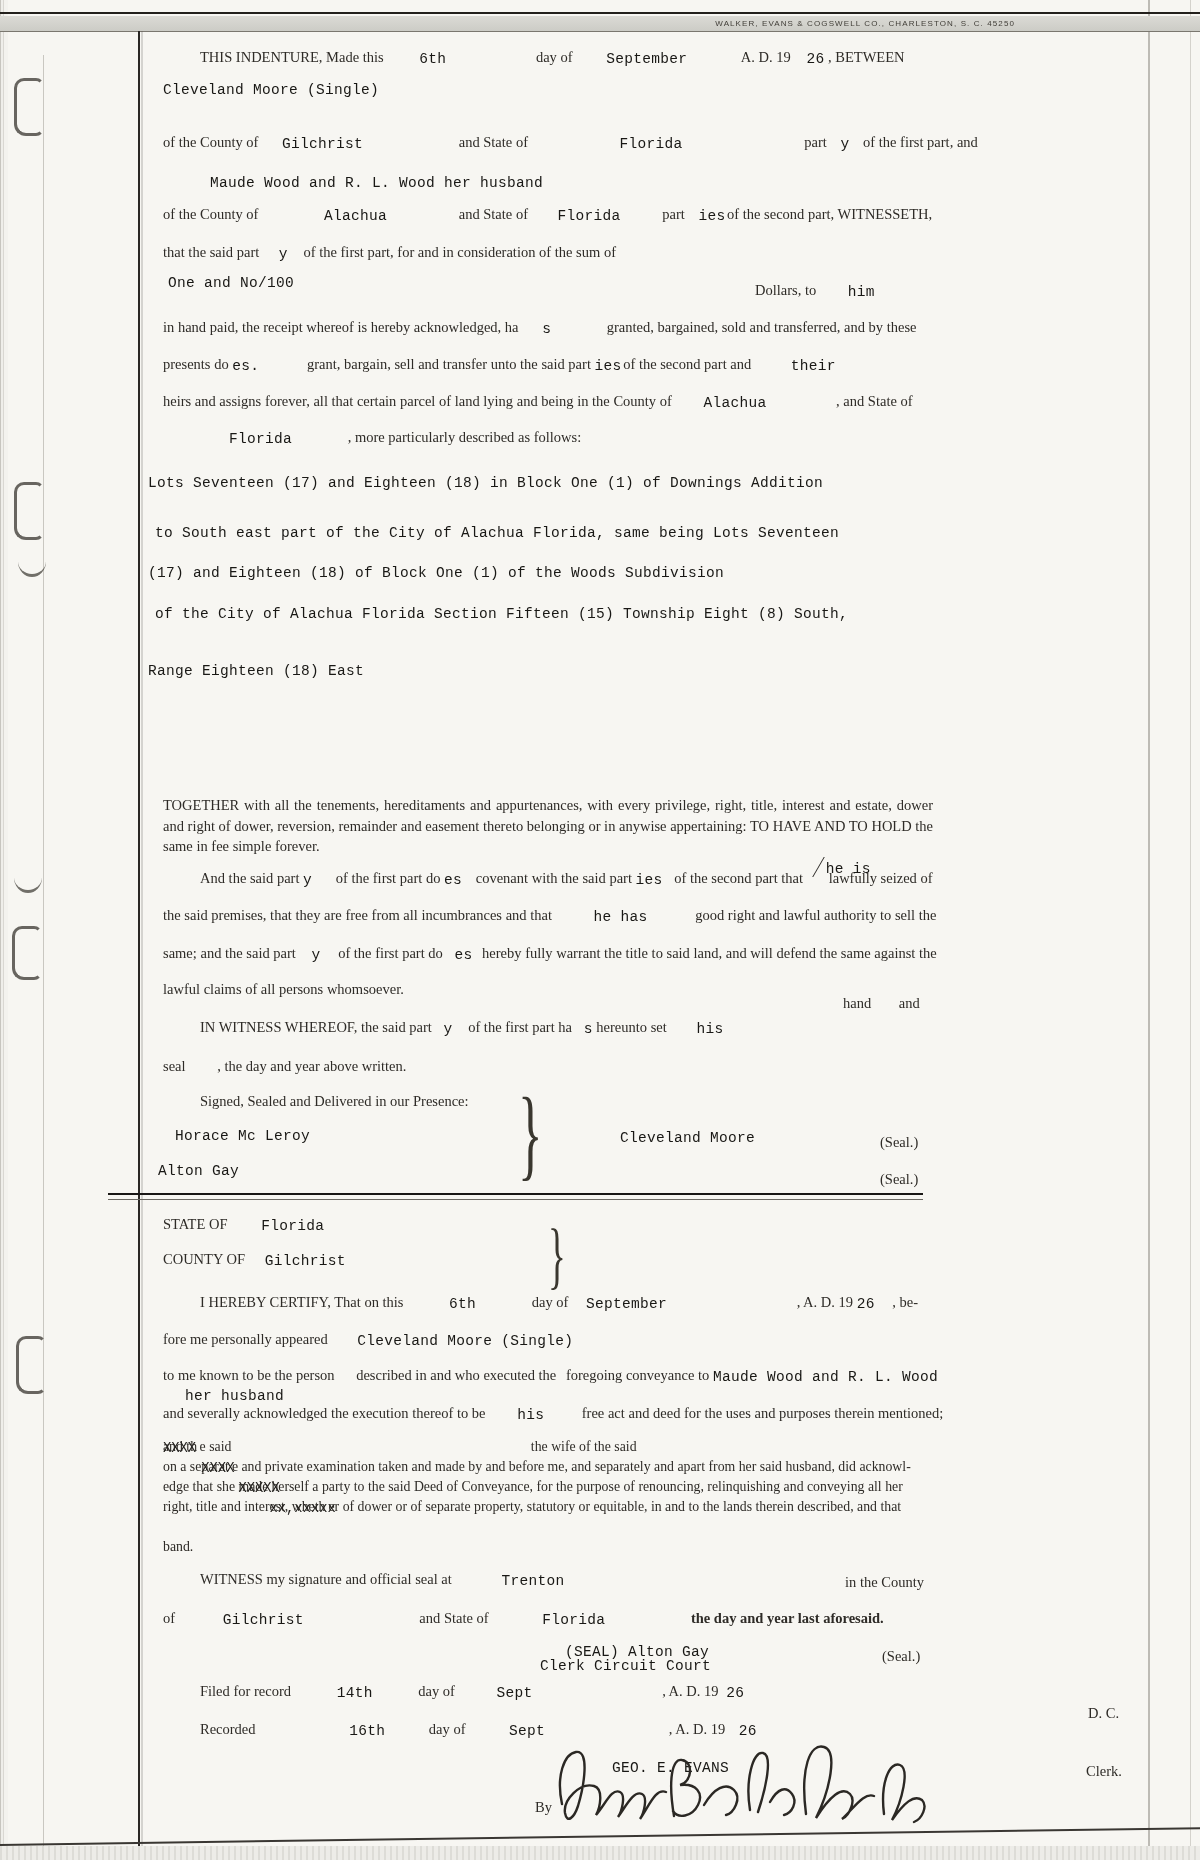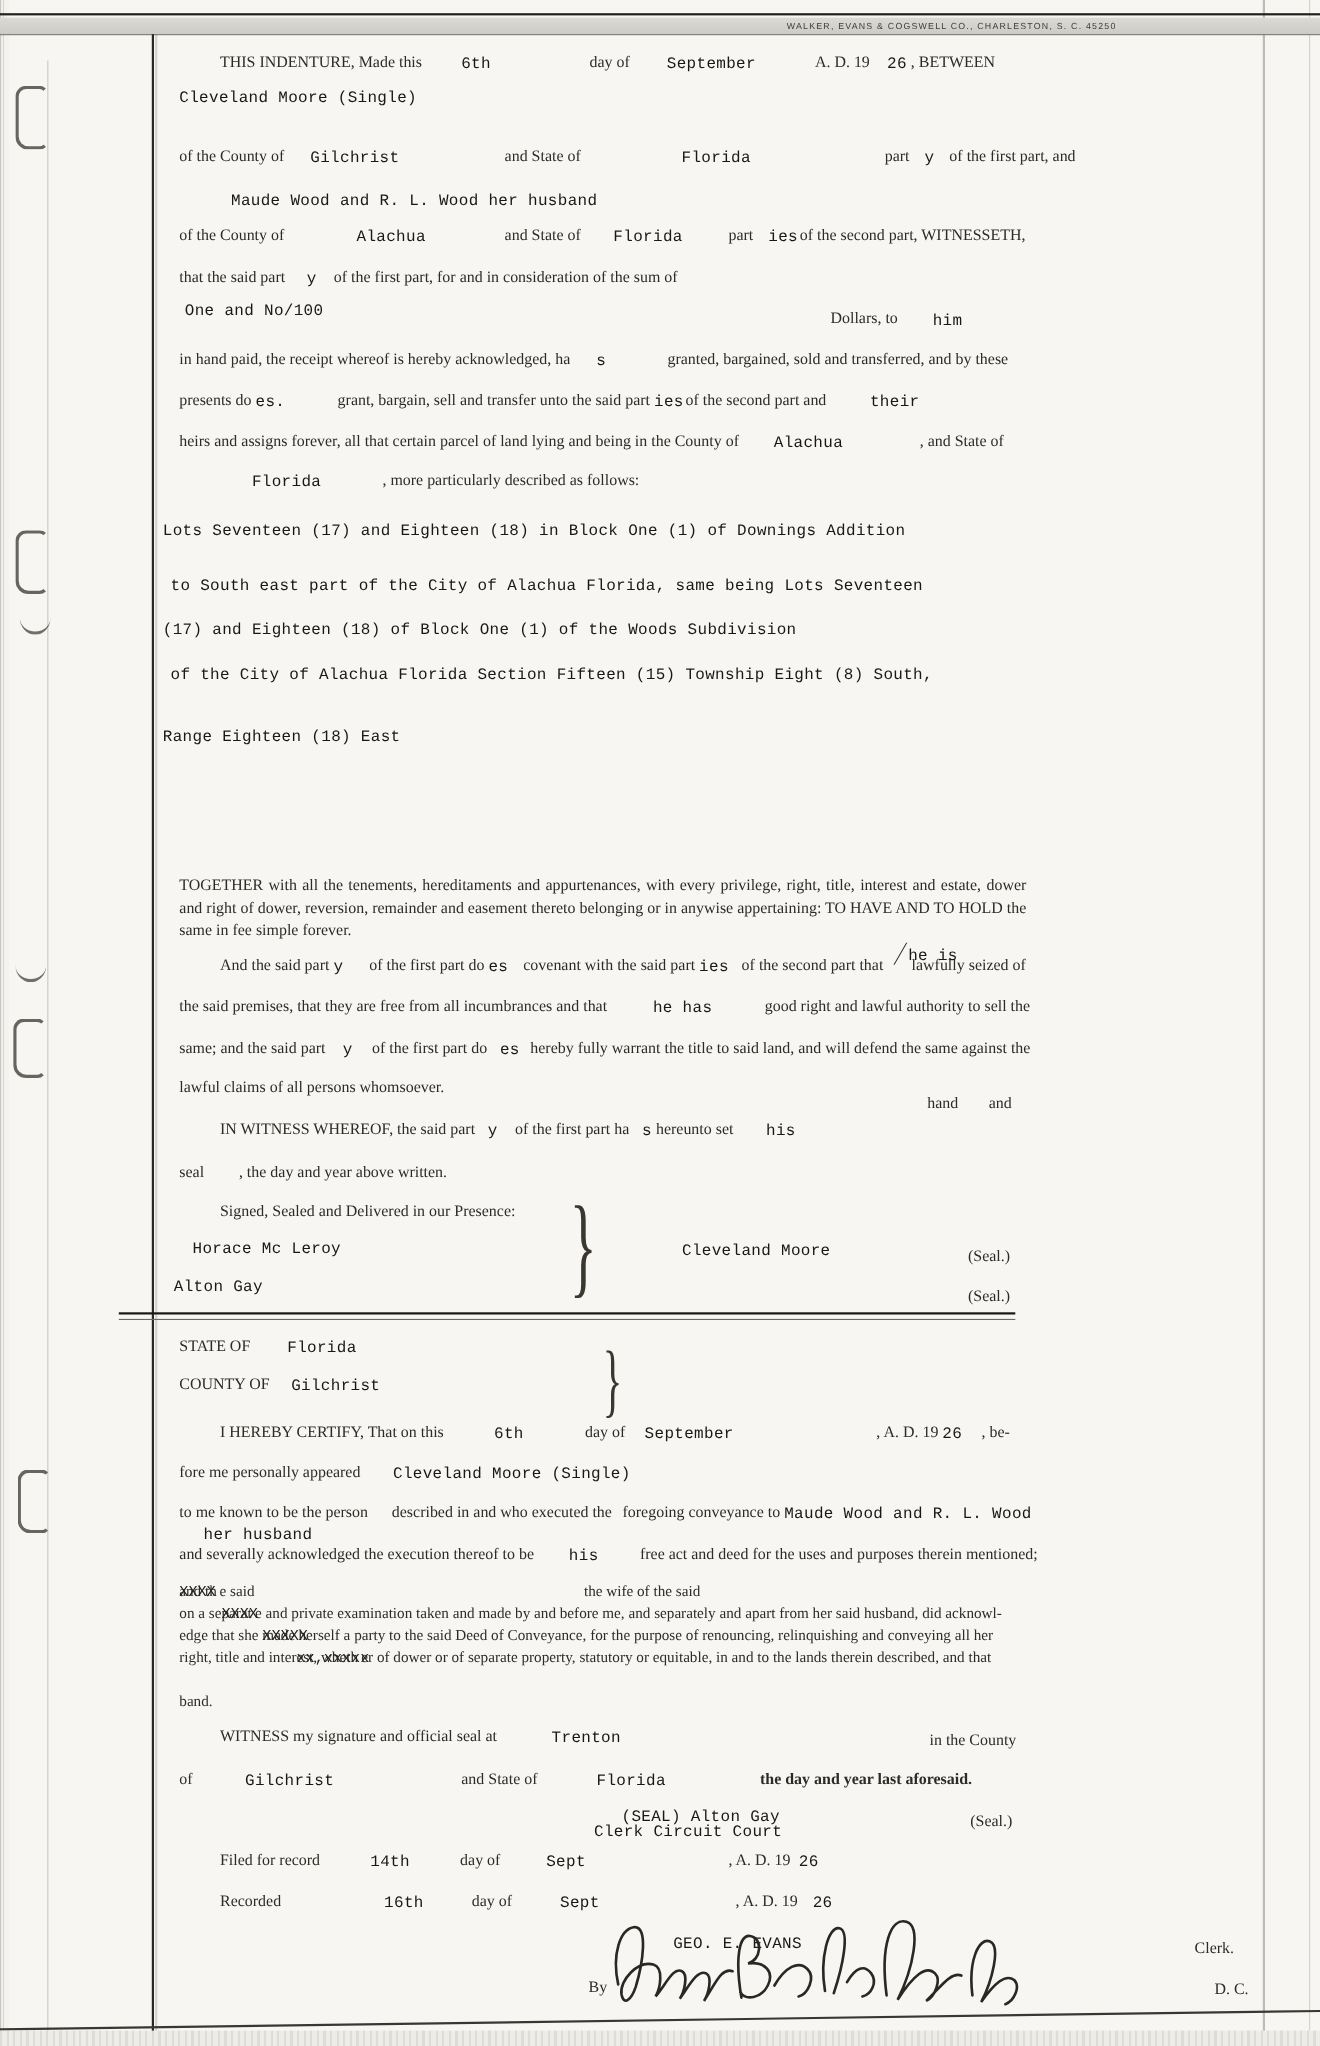--- a/index.html
+++ b/index.html
@@ -320,21 +320,21 @@
   </div>
   <div class="line" style="top:1757px;left:612px;">
     <span class="t">GEO. E. EVANS</span>
   </div>
   <div class="line" style="top:1762px;left:1086px;">
     <span class="p">Clerk.</span>
   </div>
   <div class="line" style="top:1798px;left:535px;">
     <span class="p">By</span>
   </div>
-  <div class="line" style="top:1800px;left:1088px;margin-left:16px;">
+  <div class="line" style="top:1704px;left:1088px;">
     <span class="p">D. C.</span>
   </div>
 
   <svg class="sig" style="left:552px;top:1738px;" width="420" height="100" viewBox="0 0 420 100">
     <g fill="none" stroke="#2b2824" stroke-width="2.4" stroke-linecap="round">
       <path d="M10,66 C4,38 12,16 24,14 C38,12 32,48 26,68 C22,80 15,86 13,75 C11,62 28,44 42,48 C52,51 48,70 44,77 C54,65 60,50 68,54 C74,57 70,73 66,79 C74,68 82,52 90,56 C96,59 92,75 88,81 C98,66 104,50 114,54"></path>
       <path d="M122,78 C116,42 120,20 130,22 C142,24 140,44 128,47 C144,45 152,55 146,67 C140,79 126,81 121,73"></path>
       <path d="M152,67 C162,50 174,44 182,52 C190,60 182,75 174,77"></path>
       <path d="M198,72 C193,42 201,13 211,15 C221,17 214,50 206,74"></path>
       <path d="M218,64 C226,50 234,48 240,56 C246,64 240,75 232,77"></path>

